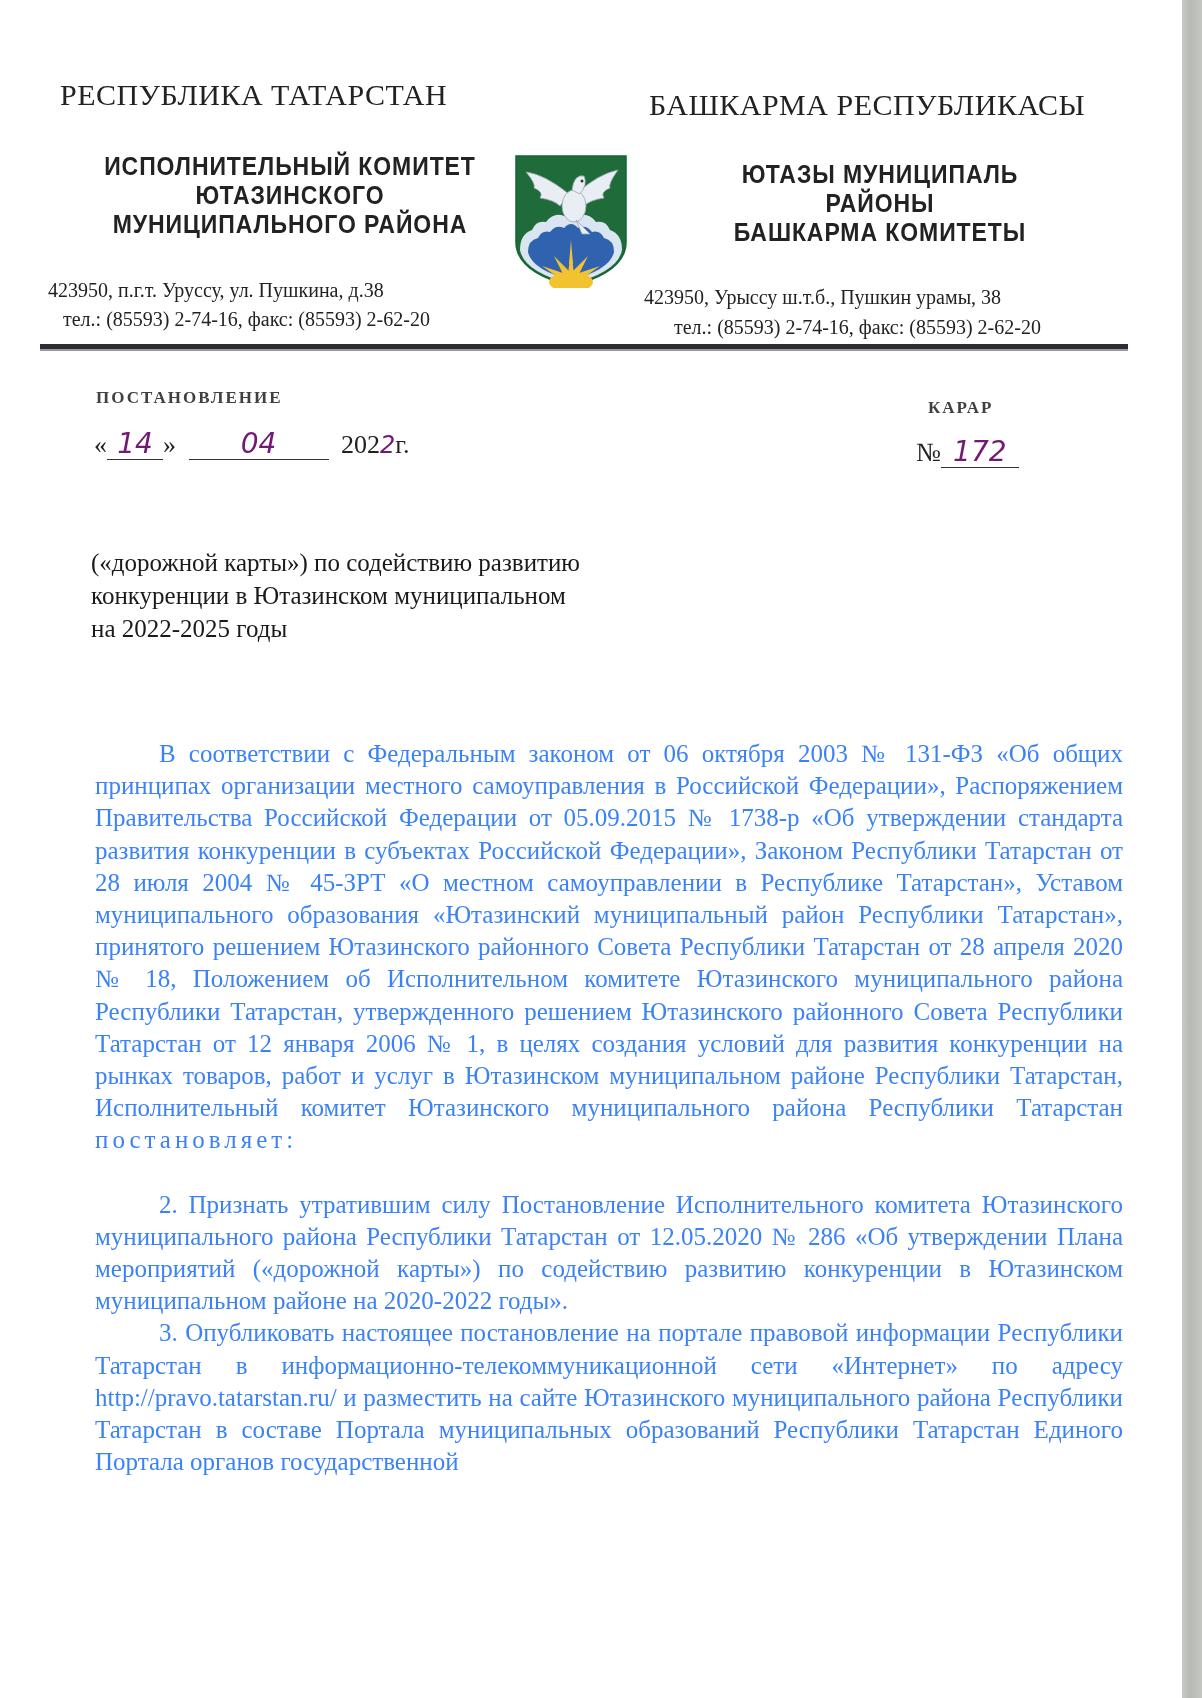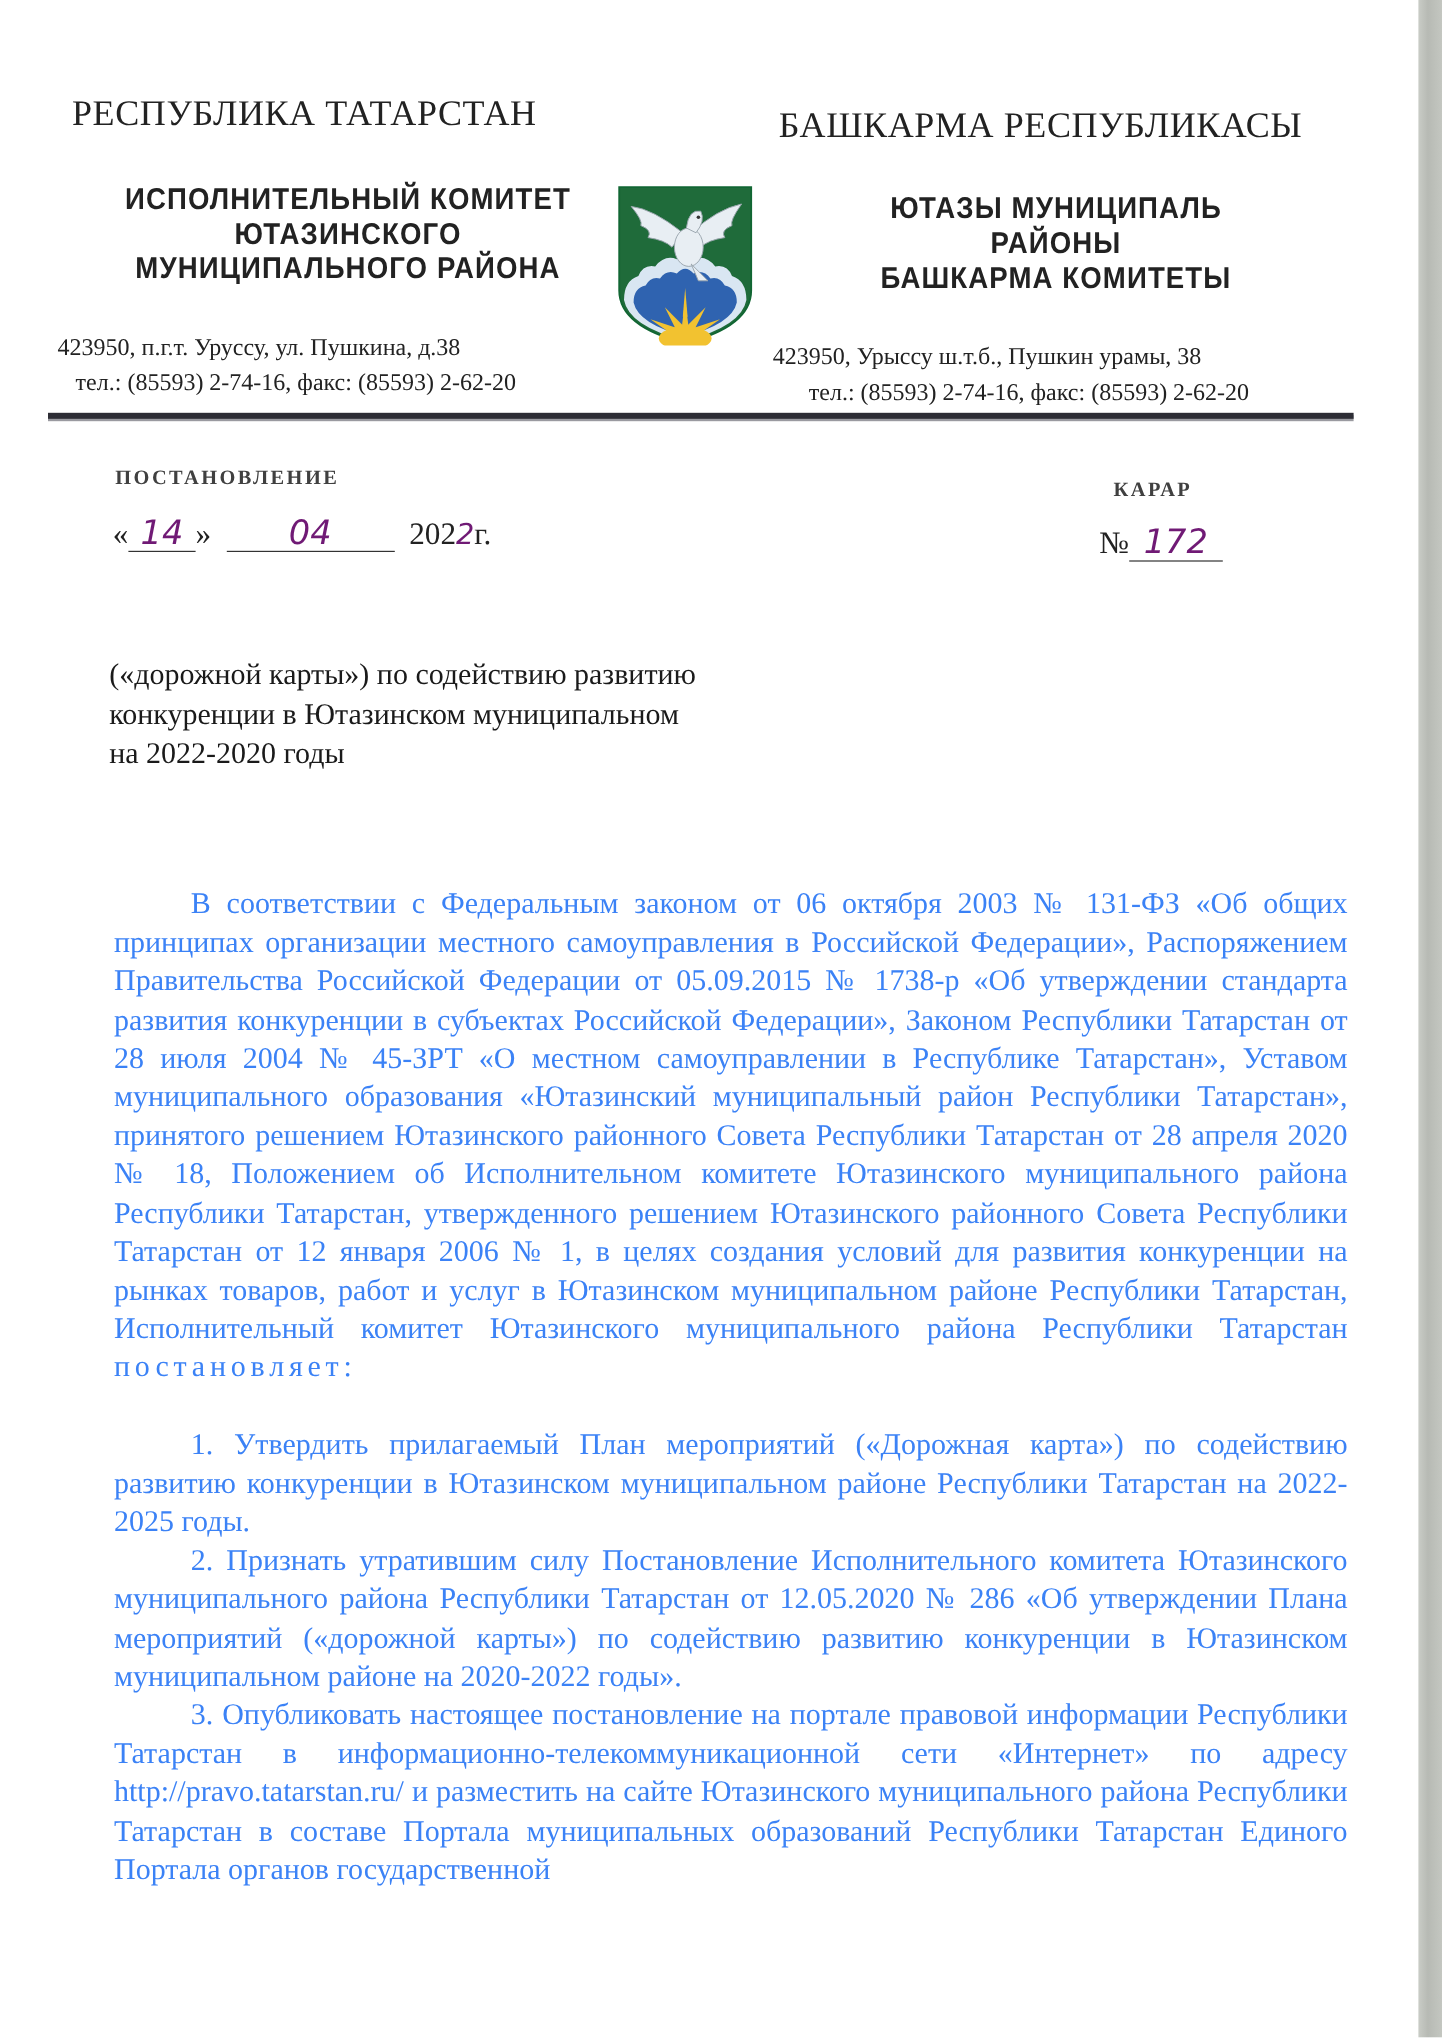--- a/index.html
+++ b/index.html
@@ -85,22 +85,21 @@
 </div>
 
 <div class="abs doc-type" style="left:928px; top:398px;">КАРАР</div>
 <div class="abs dateline" style="left:916px; top:438px;">
   <span>№</span><span class="blank" style="width:78px;"><span class="hand">172</span></span>
 </div>
 
 <div class="abs title-block" style="left:91px; top:546px; width:620px;">
   <div>(«дорожной карты») по содействию развитию</div>
   <div>конкуренции в Ютазинском муниципальном</div>
-  <div>на 2022-2020 годы</div>
+  <div>на 2022-2025 годы</div>
 </div>
 
 <div class="abs body-text" style="left:95px; top:738px; width:1028px;">
   <p class="indent"><span>В соответствии с Федеральным законом от 06 октября 2003 № 131-ФЗ «Об общих принципах организации местного самоуправления в Российской Федерации», Распоряжением Правительства Российской Федерации от 05.09.2015 № 1738-р «Об утверждении стандарта развития конкуренции в субъектах Российской Федерации», Законом Республики Татарстан от 28 июля 2004 № 45-ЗРТ «О местном самоуправлении в Республике Татарстан», Уставом муниципального образования «Ютазинский муниципальный район Республики Татарстан», принятого решением Ютазинского районного Совета Республики Татарстан от 28 апреля 2020 № 18, Положением об Исполнительном комитете Ютазинского муниципального района Республики Татарстан, утвержденного решением Ютазинского районного Совета Республики Татарстан  от 12 января 2006 № 1, в целях создания условий для развития конкуренции на рынках товаров, работ и услуг в Ютазинском муниципальном районе Республики Татарстан, Исполнительный комитет Ютазинского муниципального района Республики Татарстан </span><span class="spaced">постановляет:</span></p>
   <div style="height:32px;"></div>
-  <p class="indent">1. Утвердить прилагаемый План мероприятий («Дорожная карта») по содействию развитию конкуренции в Ютазинском муниципальном районе Республики Татарстан на 2022-2025 годы.</p>
   <p class="indent">2. Признать утратившим силу Постановление Исполнительного комитета Ютазинского муниципального района Республики Татарстан от 12.05.2020 № 286 «Об утверждении Плана мероприятий («дорожной карты») по содействию развитию конкуренции в Ютазинском муниципальном районе на 2020-2022 годы».</p>
   <p class="indent">3. Опубликовать настоящее постановление на портале правовой информации Республики Татарстан в информационно-телекоммуникационной сети «Интернет» по адресу http://pravo.tatarstan.ru/ и разместить на сайте Ютазинского муниципального района Республики Татарстан в составе Портала муниципальных образований Республики Татарстан Единого Портала органов государственной</p>
 </div>
 
 </body></html>

